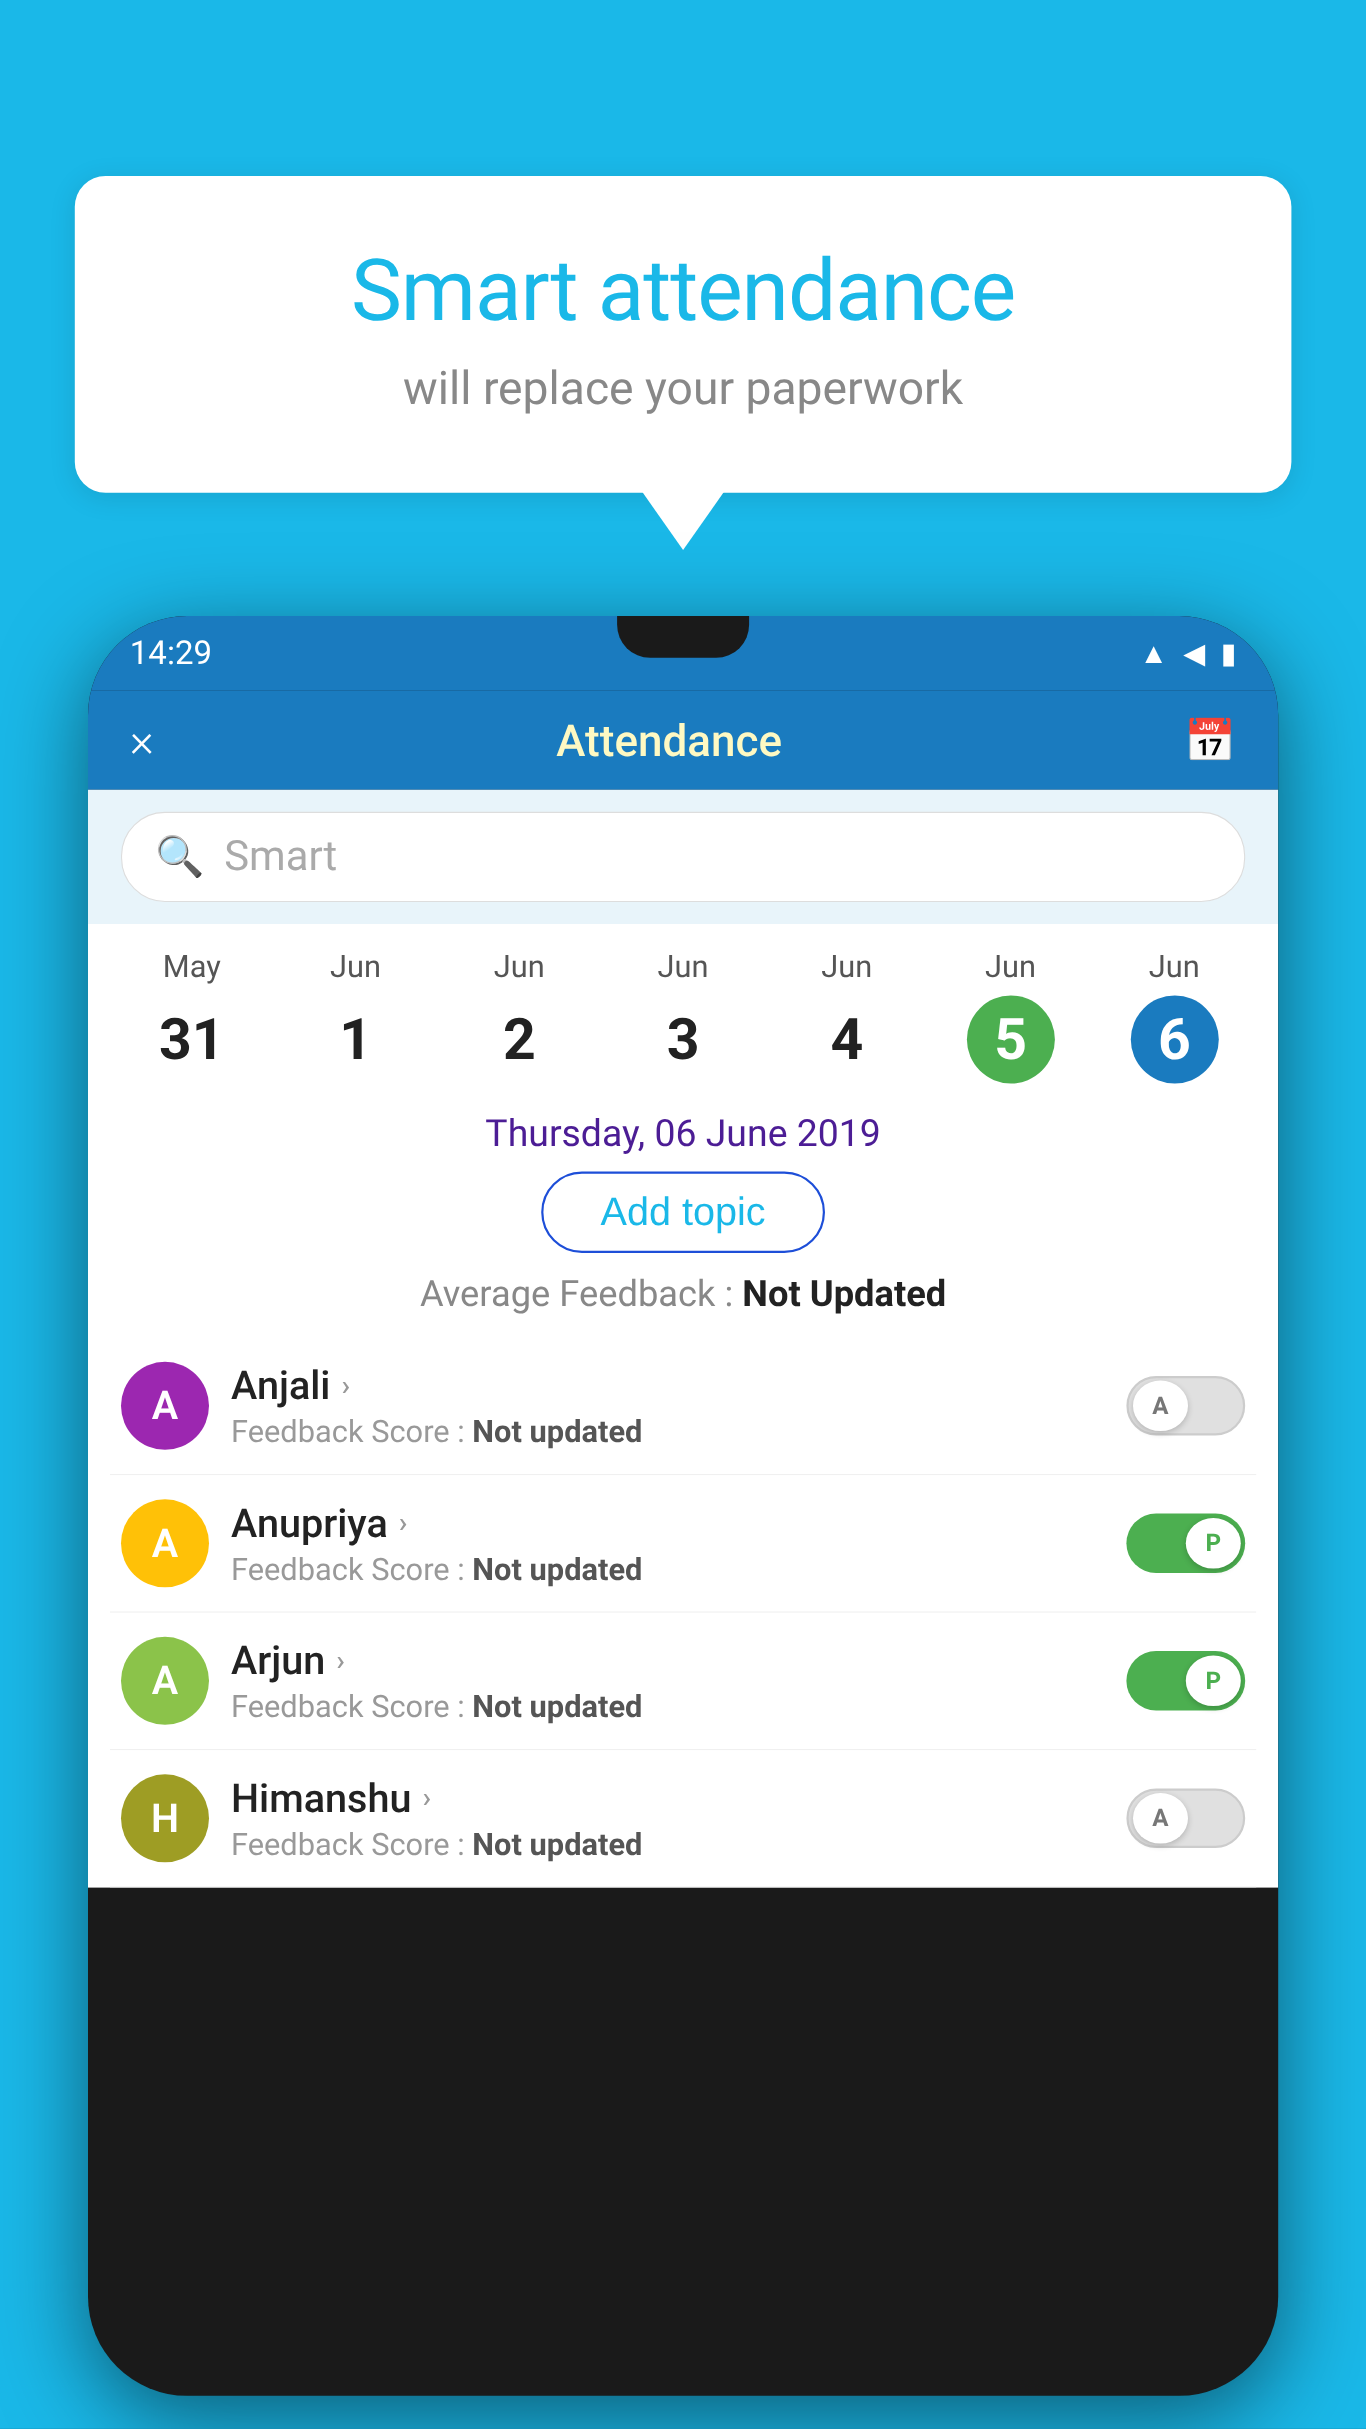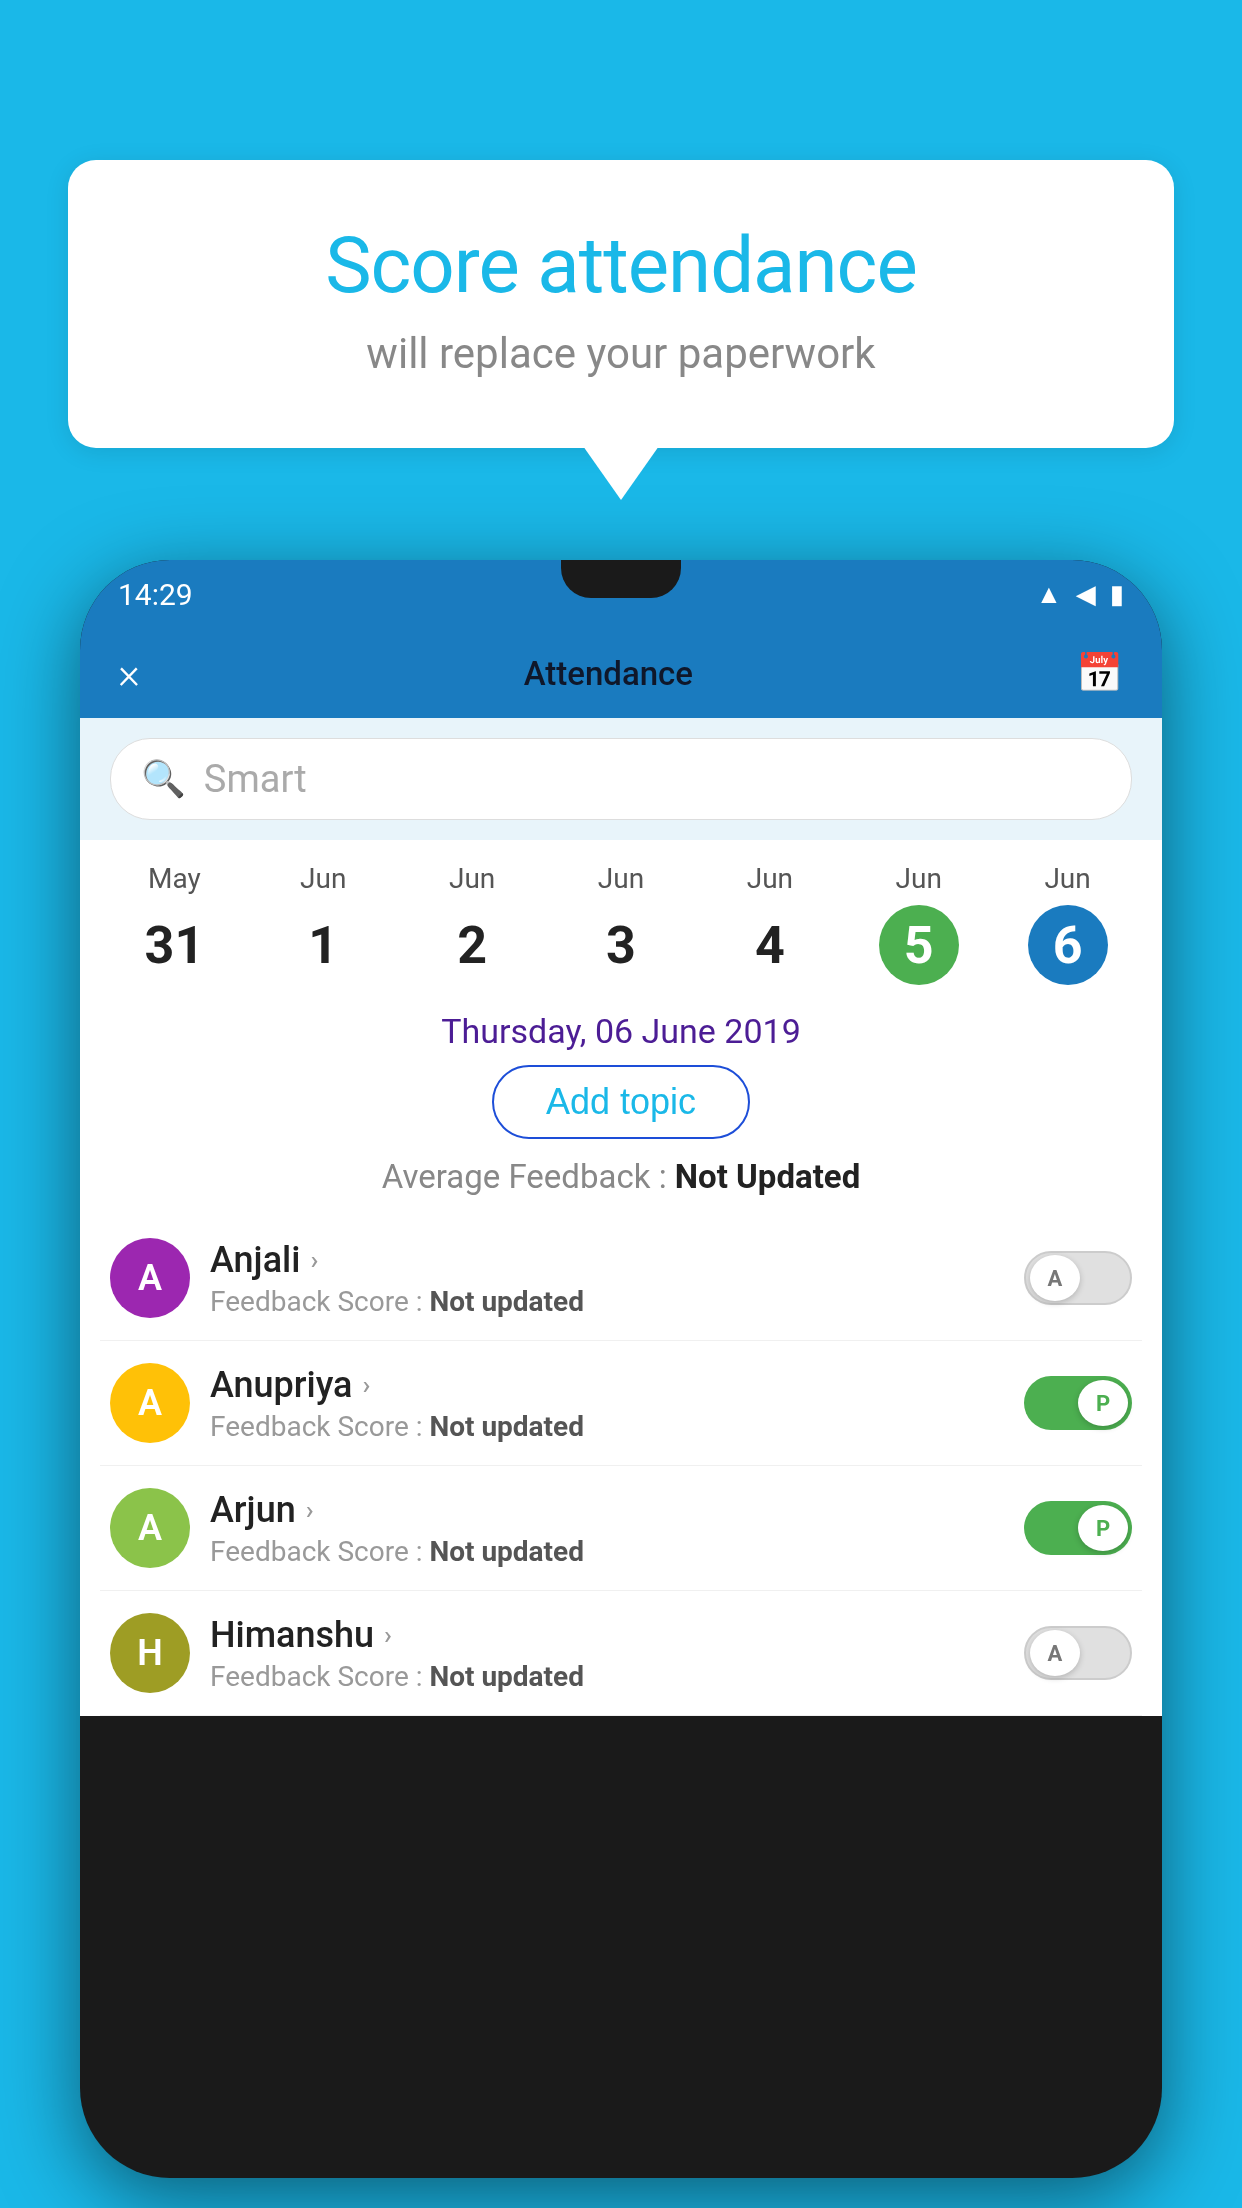--- a/index.html
+++ b/index.html
@@ -109,22 +109,22 @@
       align-items: center;
       justify-content: space-between;
       padding: 0 38px;
     }
     .header-close {
       color: #fff;
       font-size: 42px;
       font-weight: 300;
     }
     .header-title {
-      color: #0f172a;
-      font-size: 33px;
+      color: #fef9c3;
+      font-size: 40px;
       font-weight: 500;
     }
     .header-calendar {
       color: #fff;
       font-size: 38px;
     }
 
     
     .phone-screen {
       background: #fff;
@@ -320,21 +320,21 @@
     .avatar-yellow { background: #ffc107; }
     .avatar-green { background: #8bc34a; }
     .avatar-olive { background: #9e9d24; }
   </style>
 </head>
 <body>
 
 <div style="position:absolute;inset:0;background:#1ab8e8;"></div>
 
 <div class="speech-bubble">
-  <div class="bubble-title">Score attendance</div>
+  <div class="bubble-title">Smart attendance</div>
   <div class="bubble-subtitle">will replace your paperwork</div>
 </div>
 
 <div class="phone-frame">
 
   <div class="phone-status-bar">
     <div class="phone-notch"></div>
     <span class="status-time">14:29</span>
     <div class="status-icons">
       <span>▲</span>

